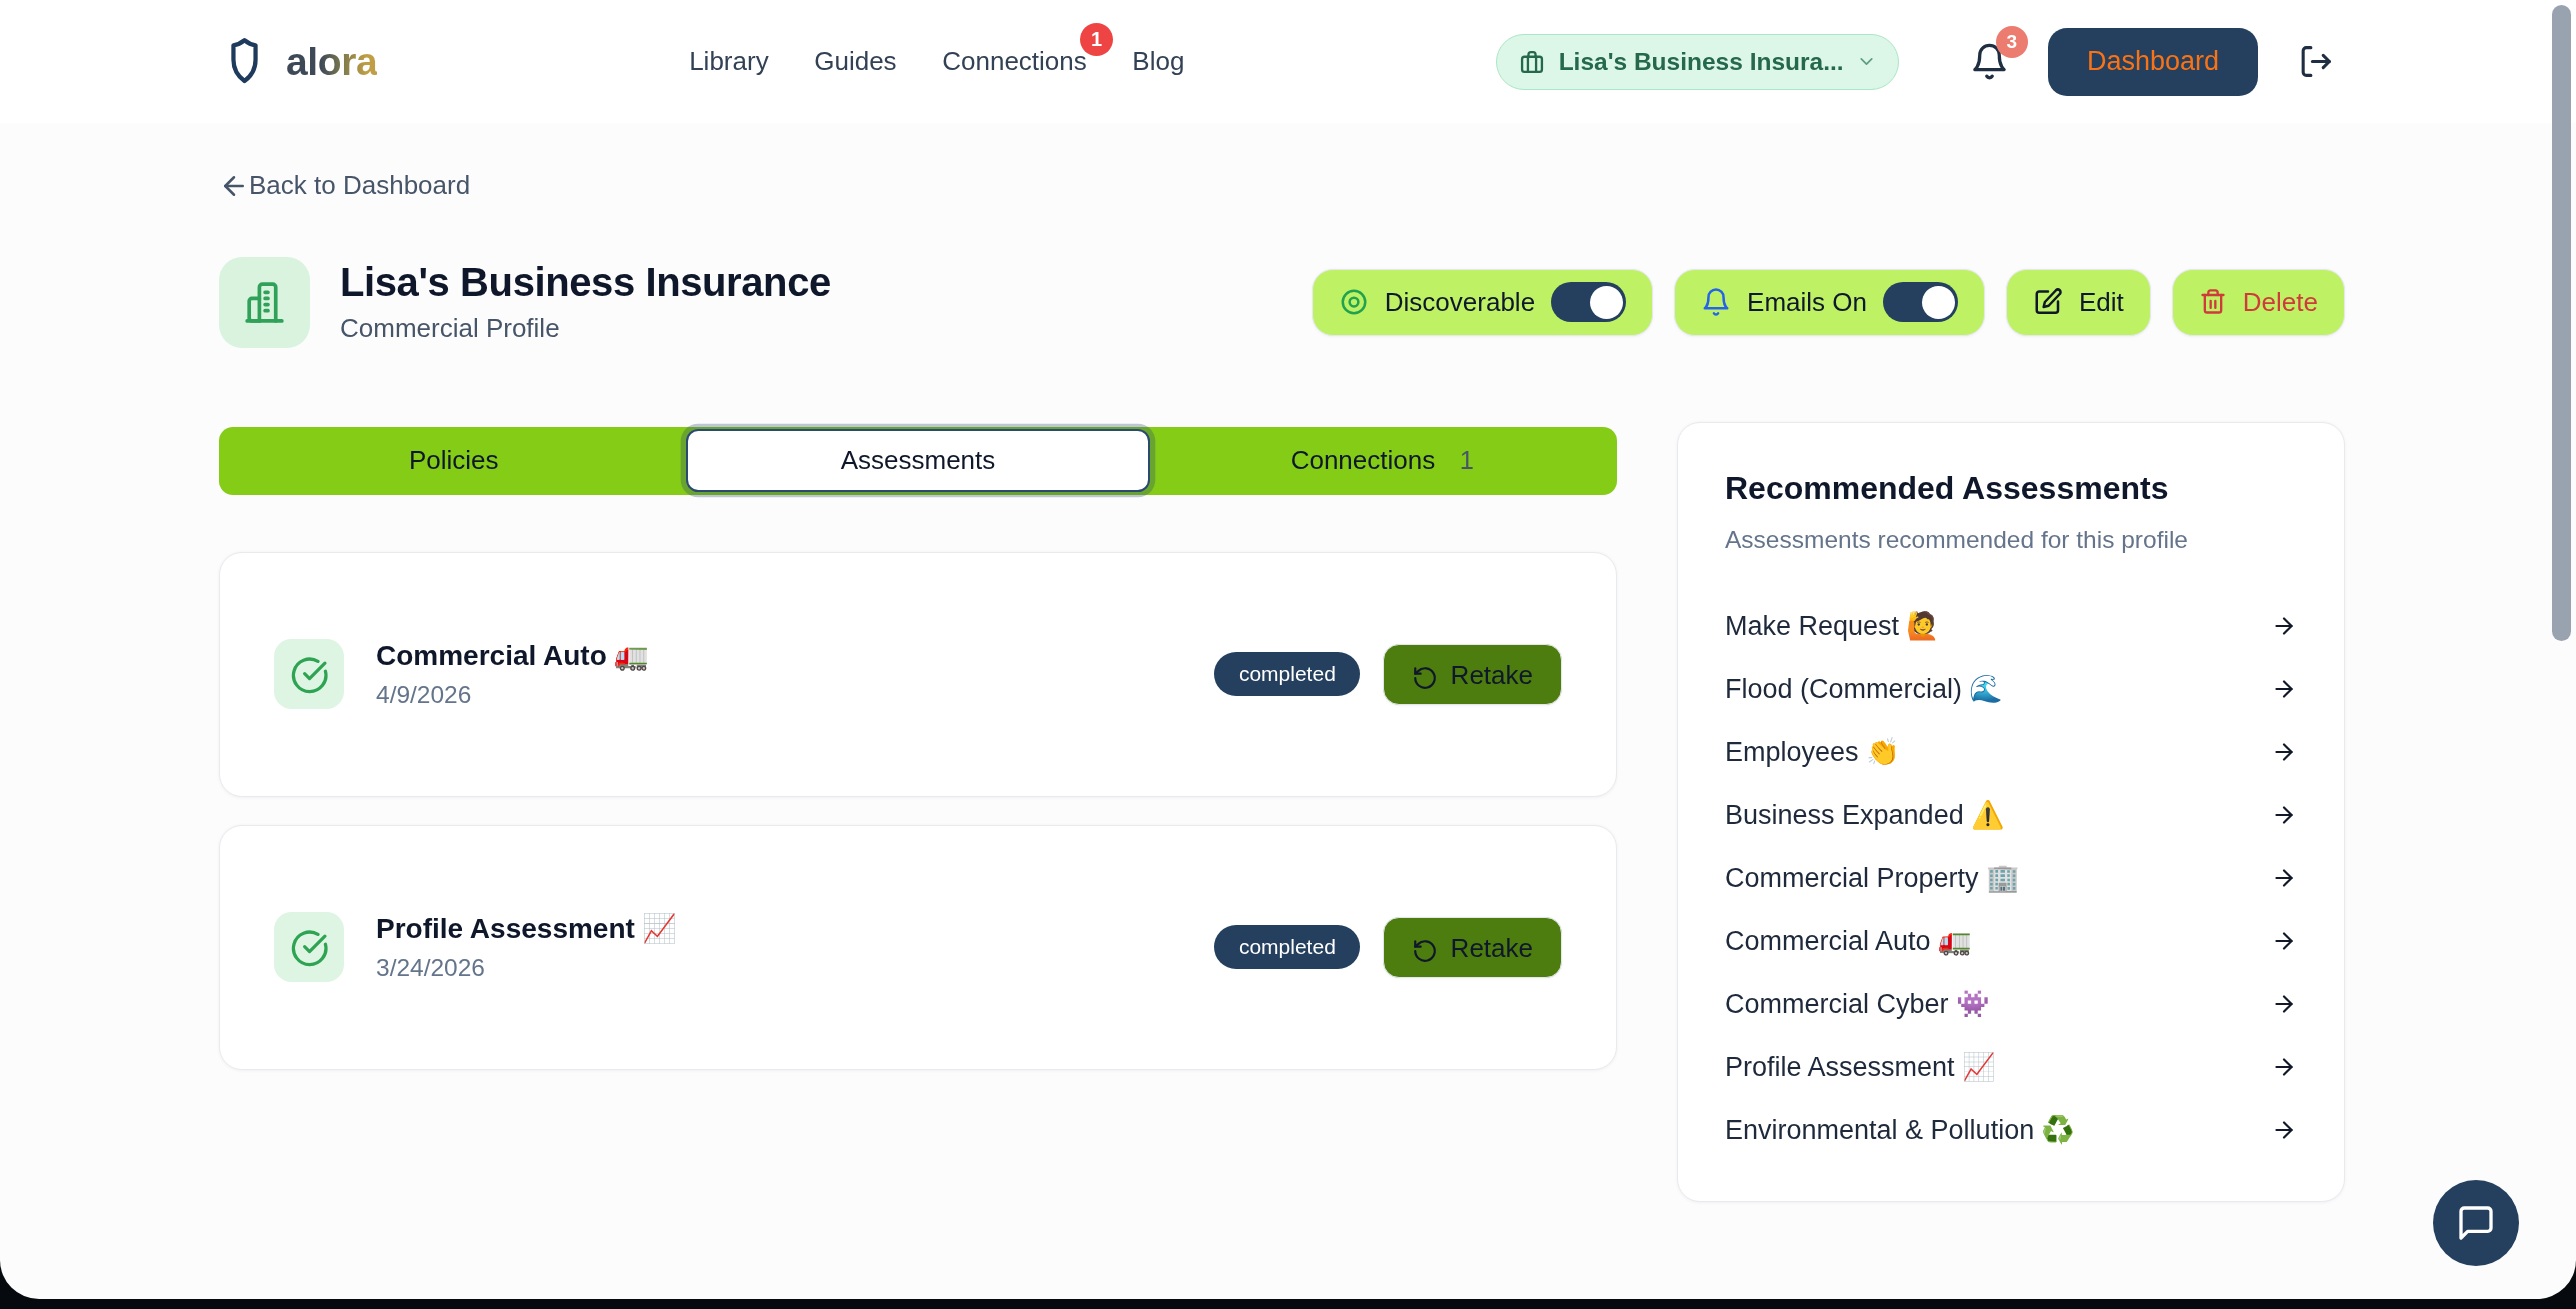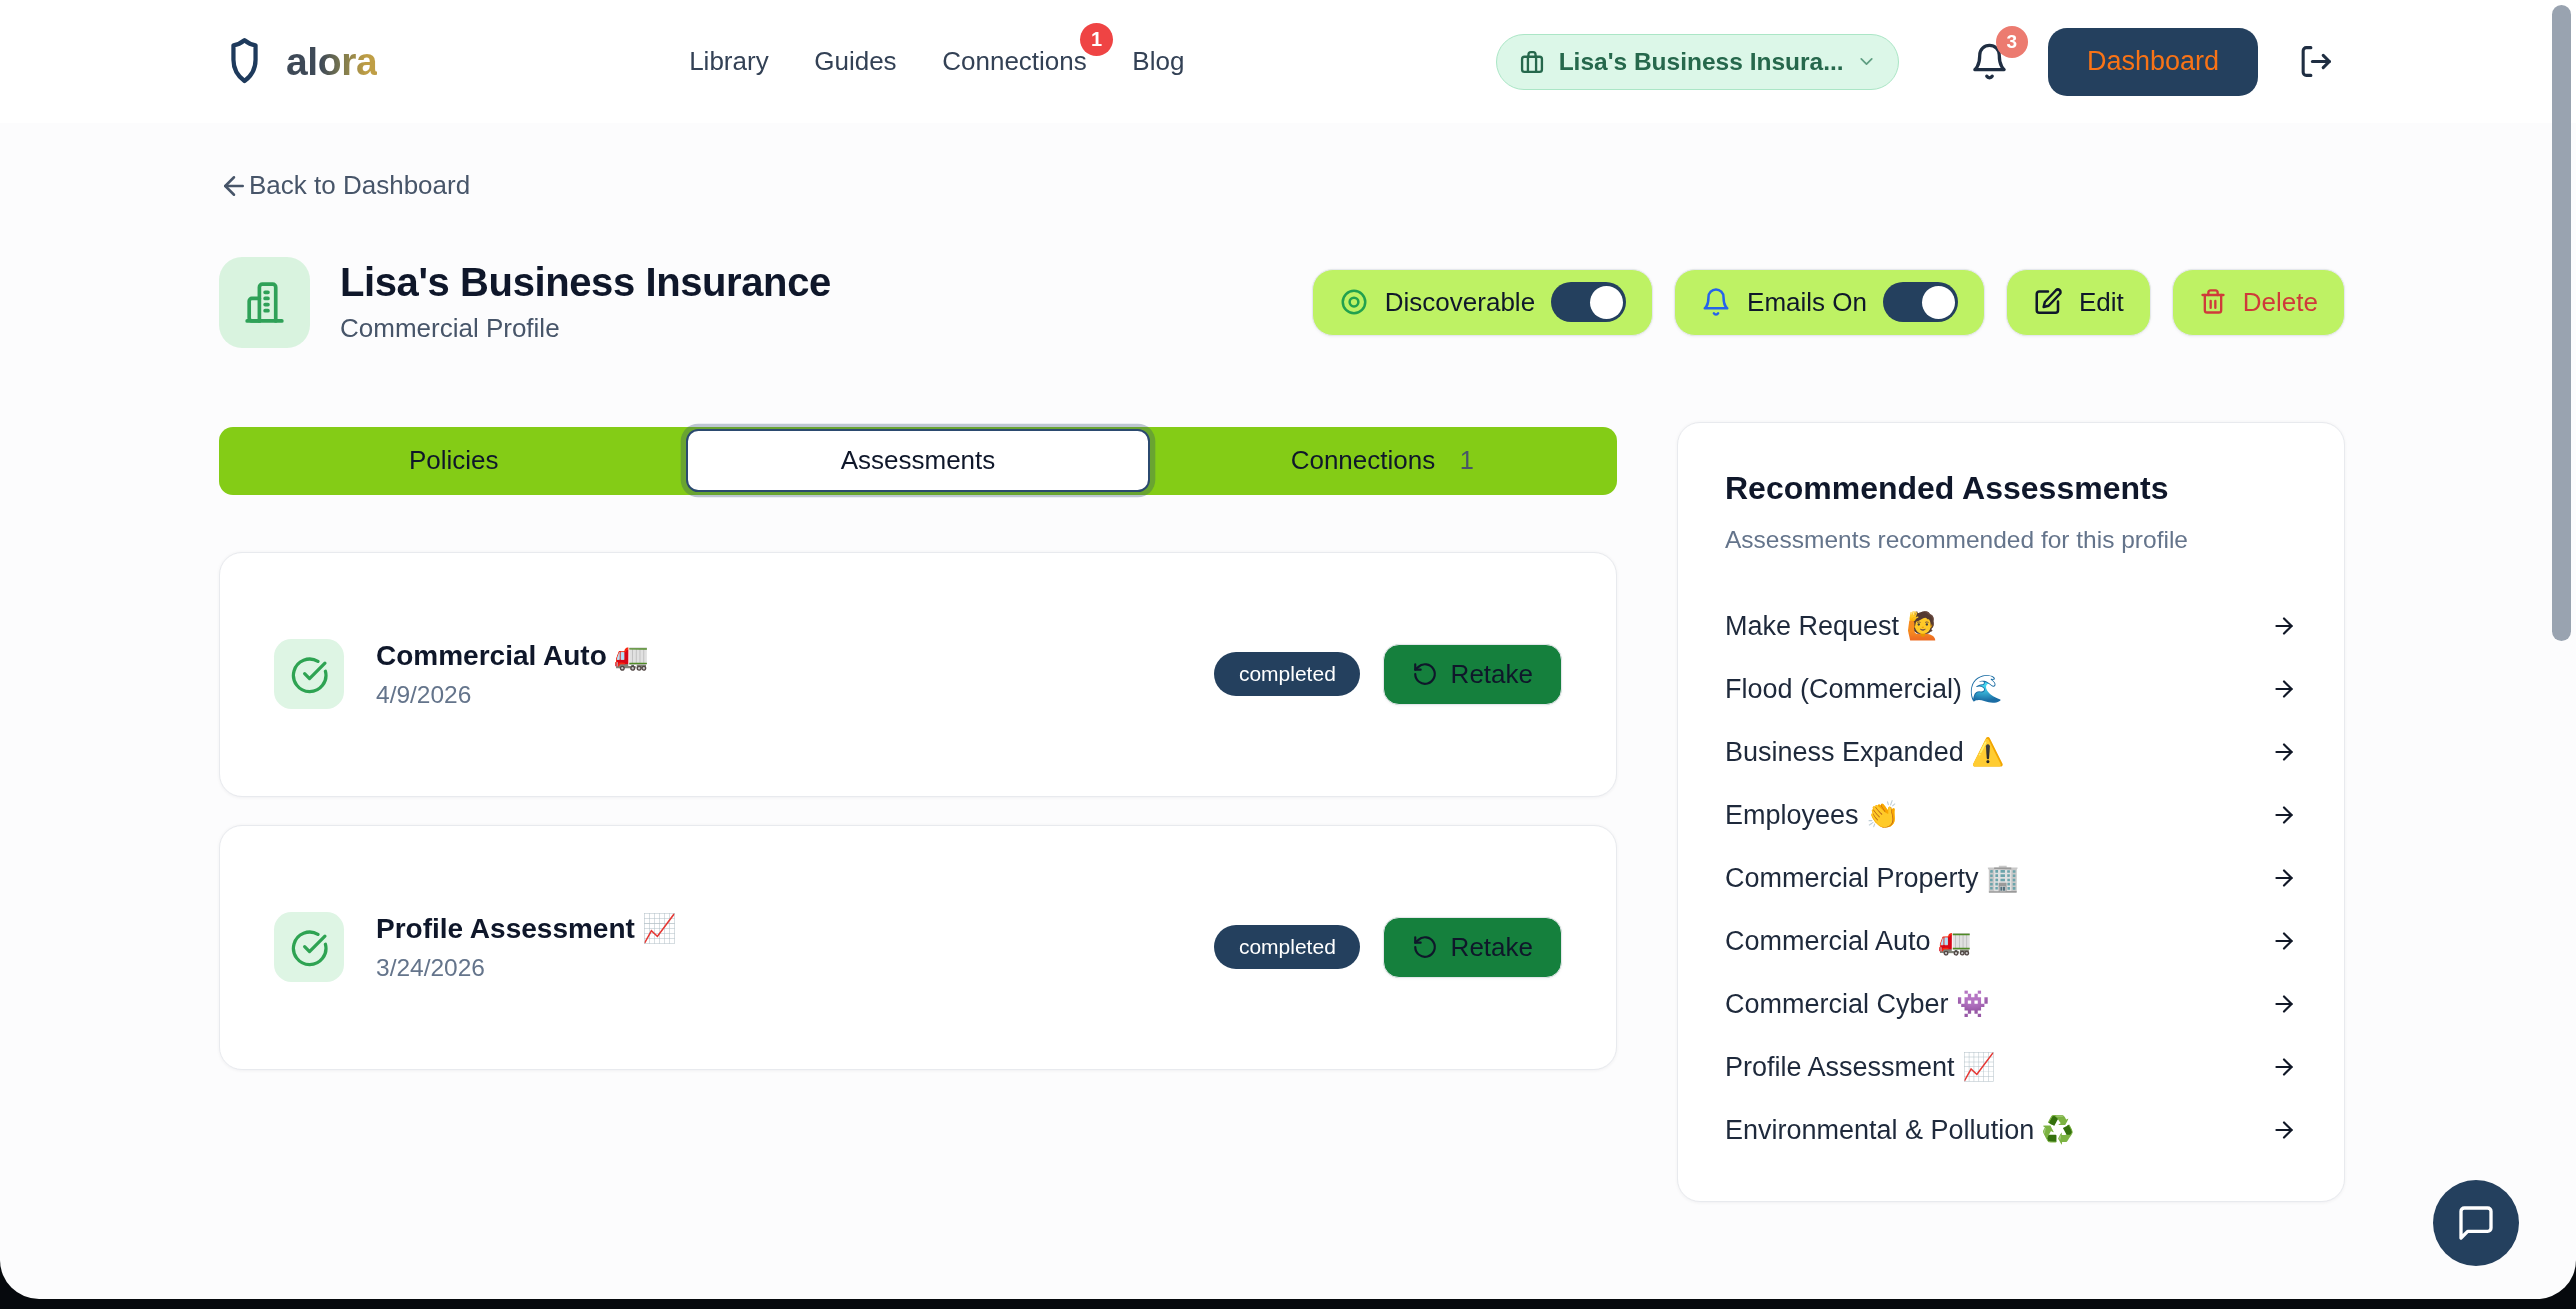--- a/index.html
+++ b/index.html
@@ -124,23 +124,23 @@
   .a-text { margin-left: 32px; }
   .a-title { font-size: 28px; font-weight: 600; color: #0f172a; }
   .a-date { font-size: 24.5px; color: #64748b; margin-top: 8.8px; }
   .a-actions { margin-left: auto; display: flex; align-items: center; gap: 23px; }
   .status-badge {
     height: 44px; padding: 0 24.5px; border-radius: 22px; background: #24405e;
     color: #fff; font-size: 21px; font-weight: 500;
     display: flex; align-items: center;
   }
   .retake-btn {
-    height: 61px; padding: 4px 28px; border-radius: 16px; background: #15803d;
+    height: 61px; padding: 13px 28px; border-radius: 16px; background: #4d7c0f;
     border: 1.8px solid #e3e6ea; box-shadow: 0 0.9px 2.6px rgba(16,24,40,.05);
-    display: flex; align-items: center; gap: 12.3px;
+    display: flex; align-items: flex-end; gap: 12.3px;
     font-size: 26px; font-weight: 500; color: #0f172a; cursor: pointer;
     font-family: inherit;
   }
   
   .rec-card {
     background: #fff; border: 1.8px solid #e8eaee; border-radius: 23px;
     box-shadow: 0 0.9px 3.5px rgba(16,24,40,.05);
     padding: 47px 47px 40px 47px; margin-top: -4.4px;
   }
   .rec-title { font-size: 32px; font-weight: 700; color: #0f172a; }
@@ -396,30 +396,30 @@
             <div class="rec-item">
               <span class="label">Flood (Commercial) 🌊</span>
               <span>
                   <svg width="26" height="26" viewBox="0 0 24 24" fill="none" stroke="#111827" stroke-width="2" stroke-linecap="round" stroke-linejoin="round">
                     <path d="M5 12h14"></path>
                     <path d="m12 5 7 7-7 7"></path>
                   </svg>
                 </span>
             </div>
             <div class="rec-item">
+              <span class="label">Employees 👏</span>
+              <span>
+                  <svg width="26" height="26" viewBox="0 0 24 24" fill="none" stroke="#111827" stroke-width="2" stroke-linecap="round" stroke-linejoin="round">
+                    <path d="M5 12h14"></path>
+                    <path d="m12 5 7 7-7 7"></path>
+                  </svg>
+                </span>
+            </div>
+            <div class="rec-item">
               <span class="label">Business Expanded ⚠️</span>
-              <span>
-                  <svg width="26" height="26" viewBox="0 0 24 24" fill="none" stroke="#111827" stroke-width="2" stroke-linecap="round" stroke-linejoin="round">
-                    <path d="M5 12h14"></path>
-                    <path d="m12 5 7 7-7 7"></path>
-                  </svg>
-                </span>
-            </div>
-            <div class="rec-item">
-              <span class="label">Employees 👏</span>
               <span>
                   <svg width="26" height="26" viewBox="0 0 24 24" fill="none" stroke="#111827" stroke-width="2" stroke-linecap="round" stroke-linejoin="round">
                     <path d="M5 12h14"></path>
                     <path d="m12 5 7 7-7 7"></path>
                   </svg>
                 </span>
             </div>
             <div class="rec-item">
               <span class="label">Commercial Property 🏢</span>
               <span>

